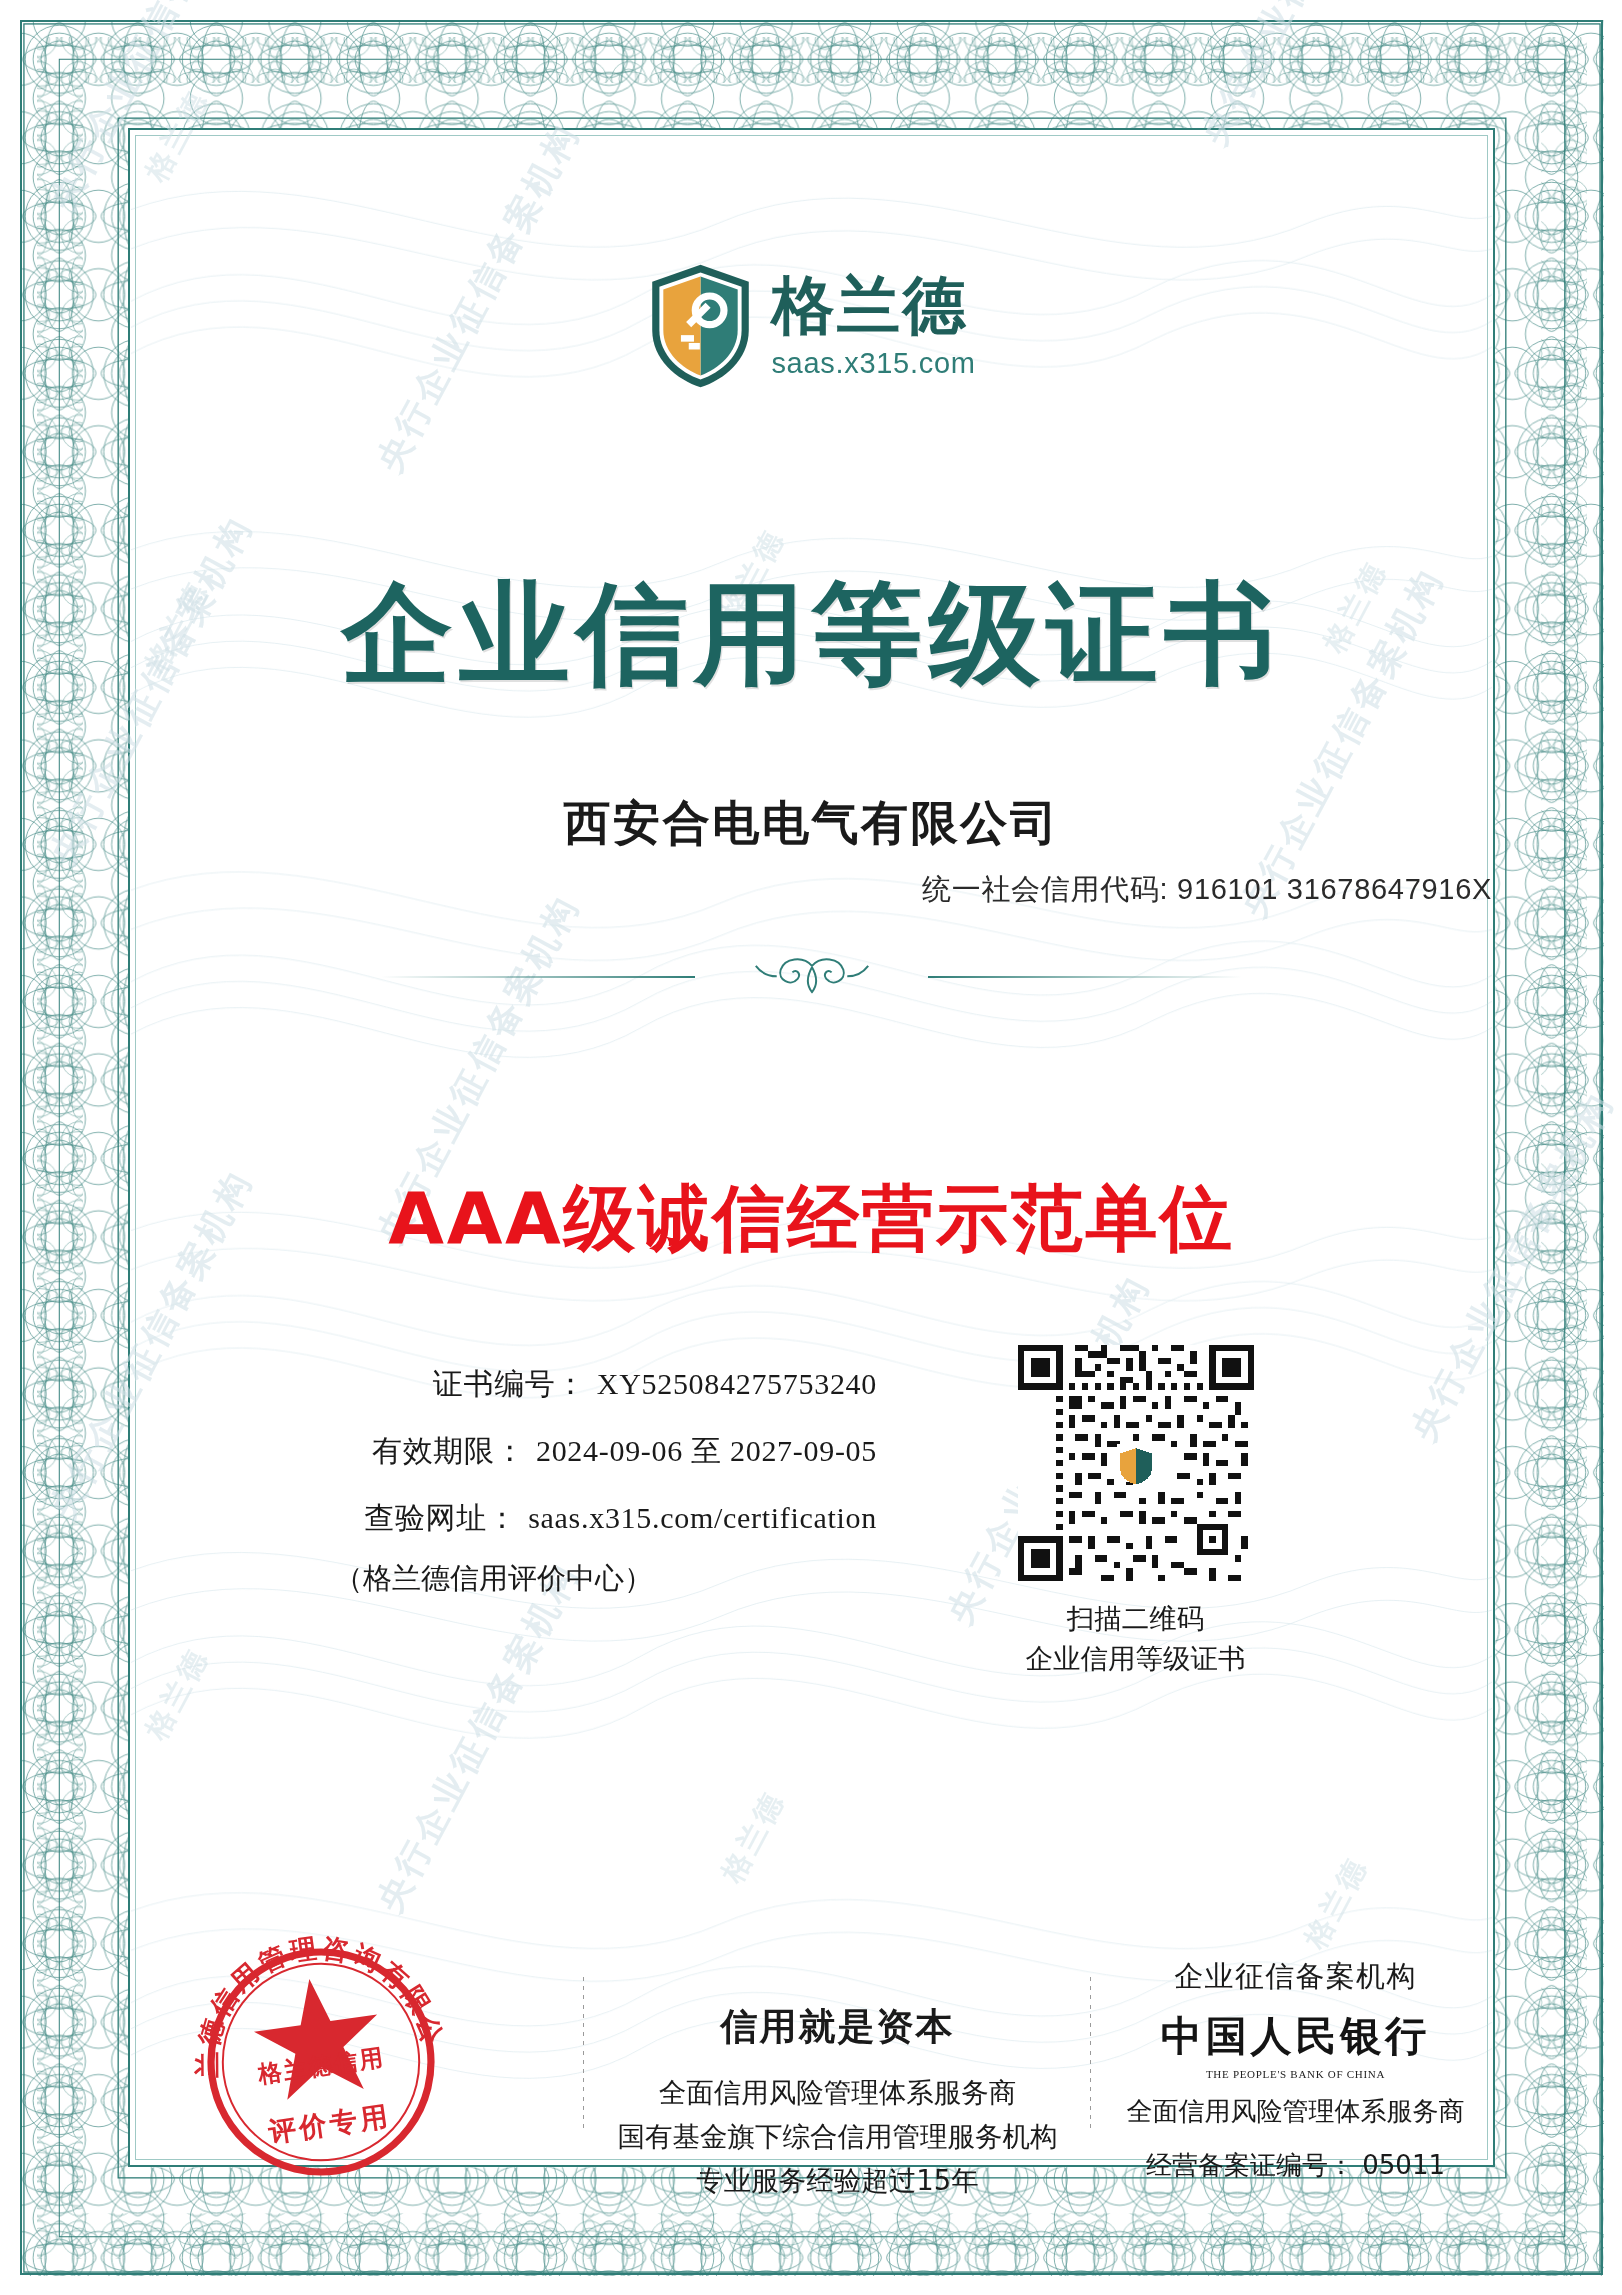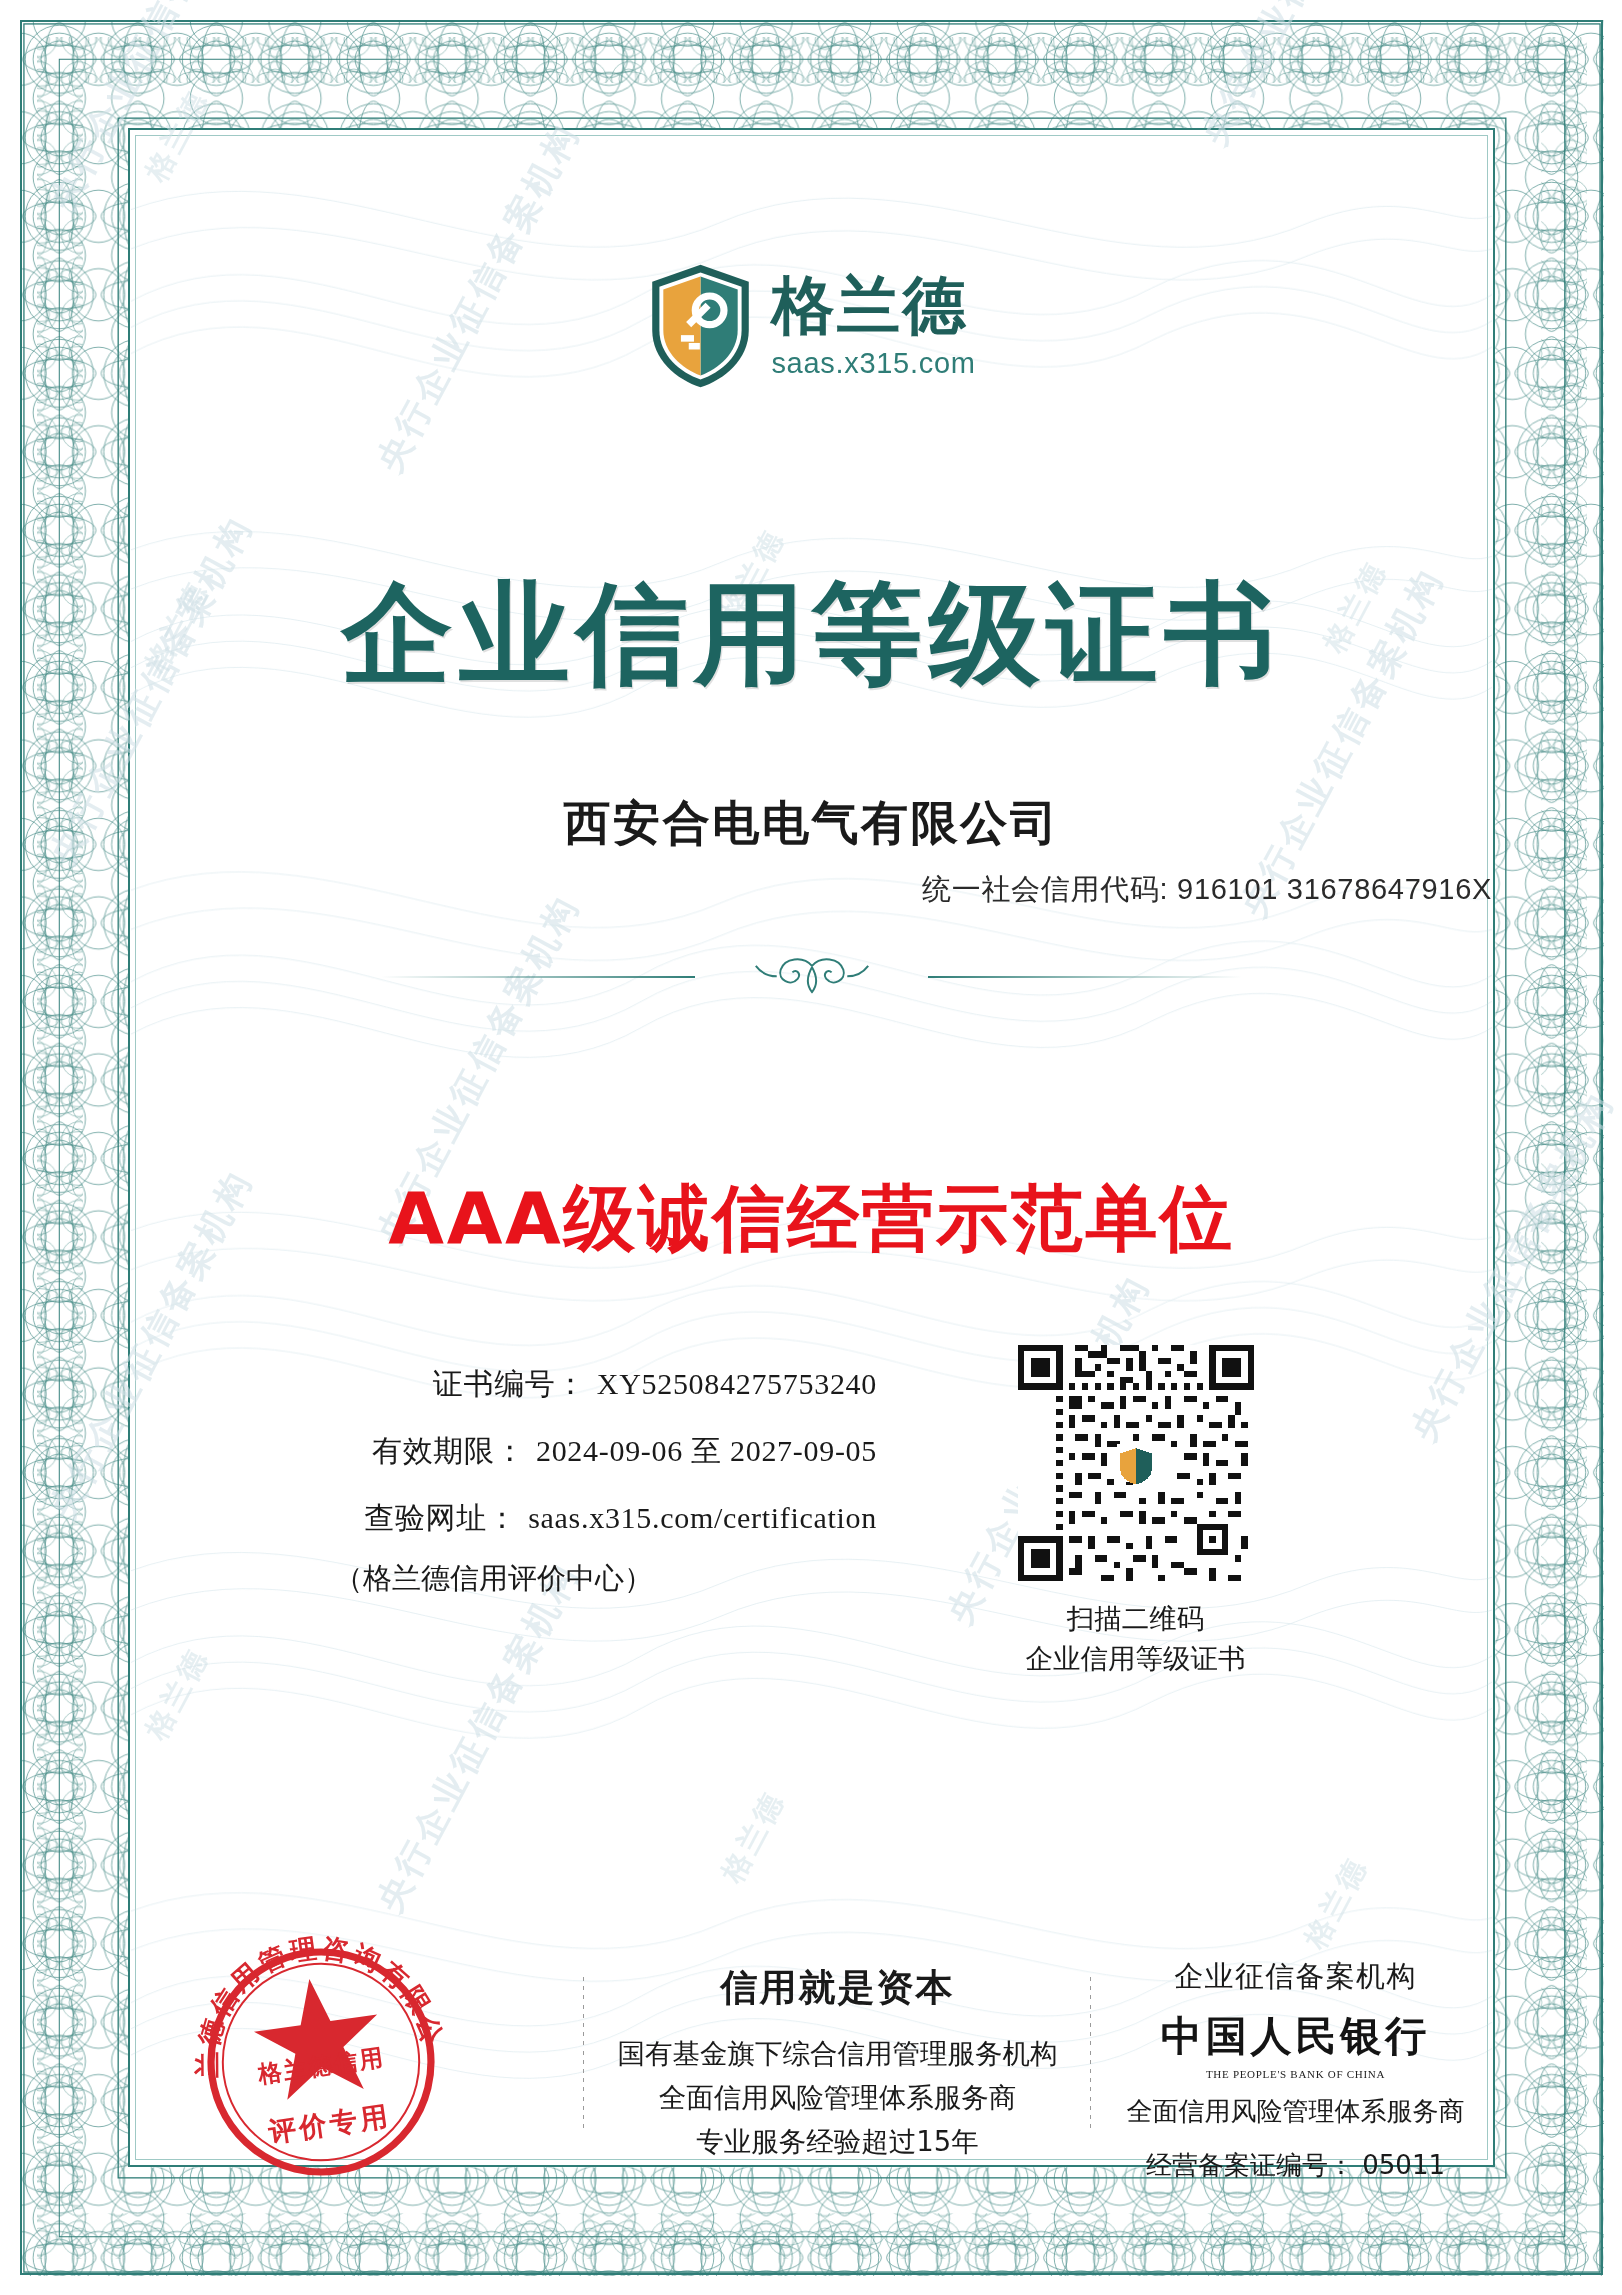--- a/index.html
+++ b/index.html
@@ -303,20 +303,21 @@
     width: 497px;
     text-align: center;
     color: #1a1a1a;
     font-family: "DejaVu Sans", sans-serif;
   }
   .footer-mid .slogan {
     font-size: 37px;
     font-weight: 700;
     letter-spacing: 2px;
     margin-bottom: 18.3px;
+    margin-top: 39px;
   }
   .footer-mid .line {
     font-size: 27.5px;
     line-height: 1.6;
   }
 
   .footer-right {
     position: absolute;
     left: 968px;
     top: 59px;
@@ -691,22 +692,22 @@
             <text x="220" y="330" text-anchor="middle" font-family="DejaVu Sans, sans-serif" font-size="42" font-weight="700" fill="#d8282f" letter-spacing="5">评价专用</text>
           </g>
         </svg>
       </div>
 
       <div class="footer-sep left"></div>
       <div class="footer-sep right"></div>
 
       <div class="footer-mid">
         <div class="slogan">信用就是资本</div>
+        <div class="line">全面信用风险管理体系服务商</div>
         <div class="line">国有基金旗下综合信用管理服务机构</div>
-        <div class="line">全面信用风险管理体系服务商</div>
         <div class="line">专业服务经验超过15年</div>
       </div>
 
       <div class="footer-right">
         <div class="fr-title">企业征信备案机构</div>
         <div class="pbc-cn">中国人民银行</div>
         <div class="pbc-en">THE PEOPLE'S BANK OF CHINA</div>
         <div class="fr-line">全面信用风险管理体系服务商</div>
         <div class="fr-line">经营备案证编号： 05011</div>
       </div>

